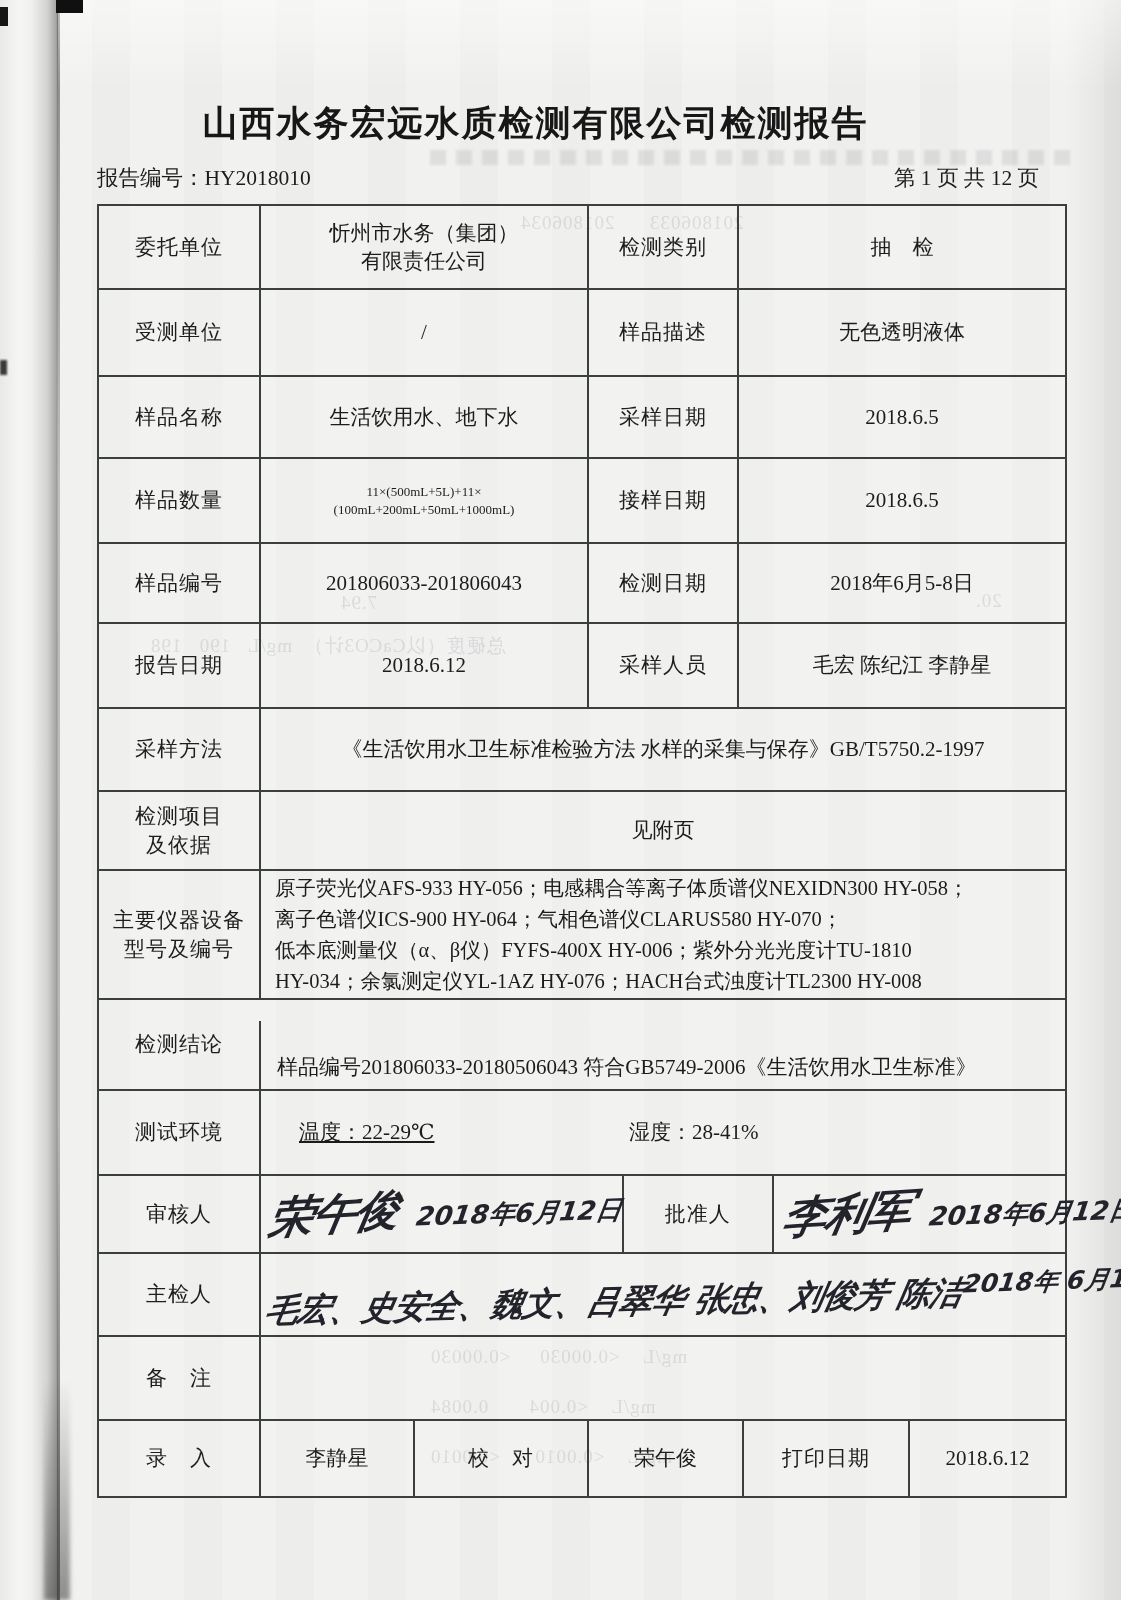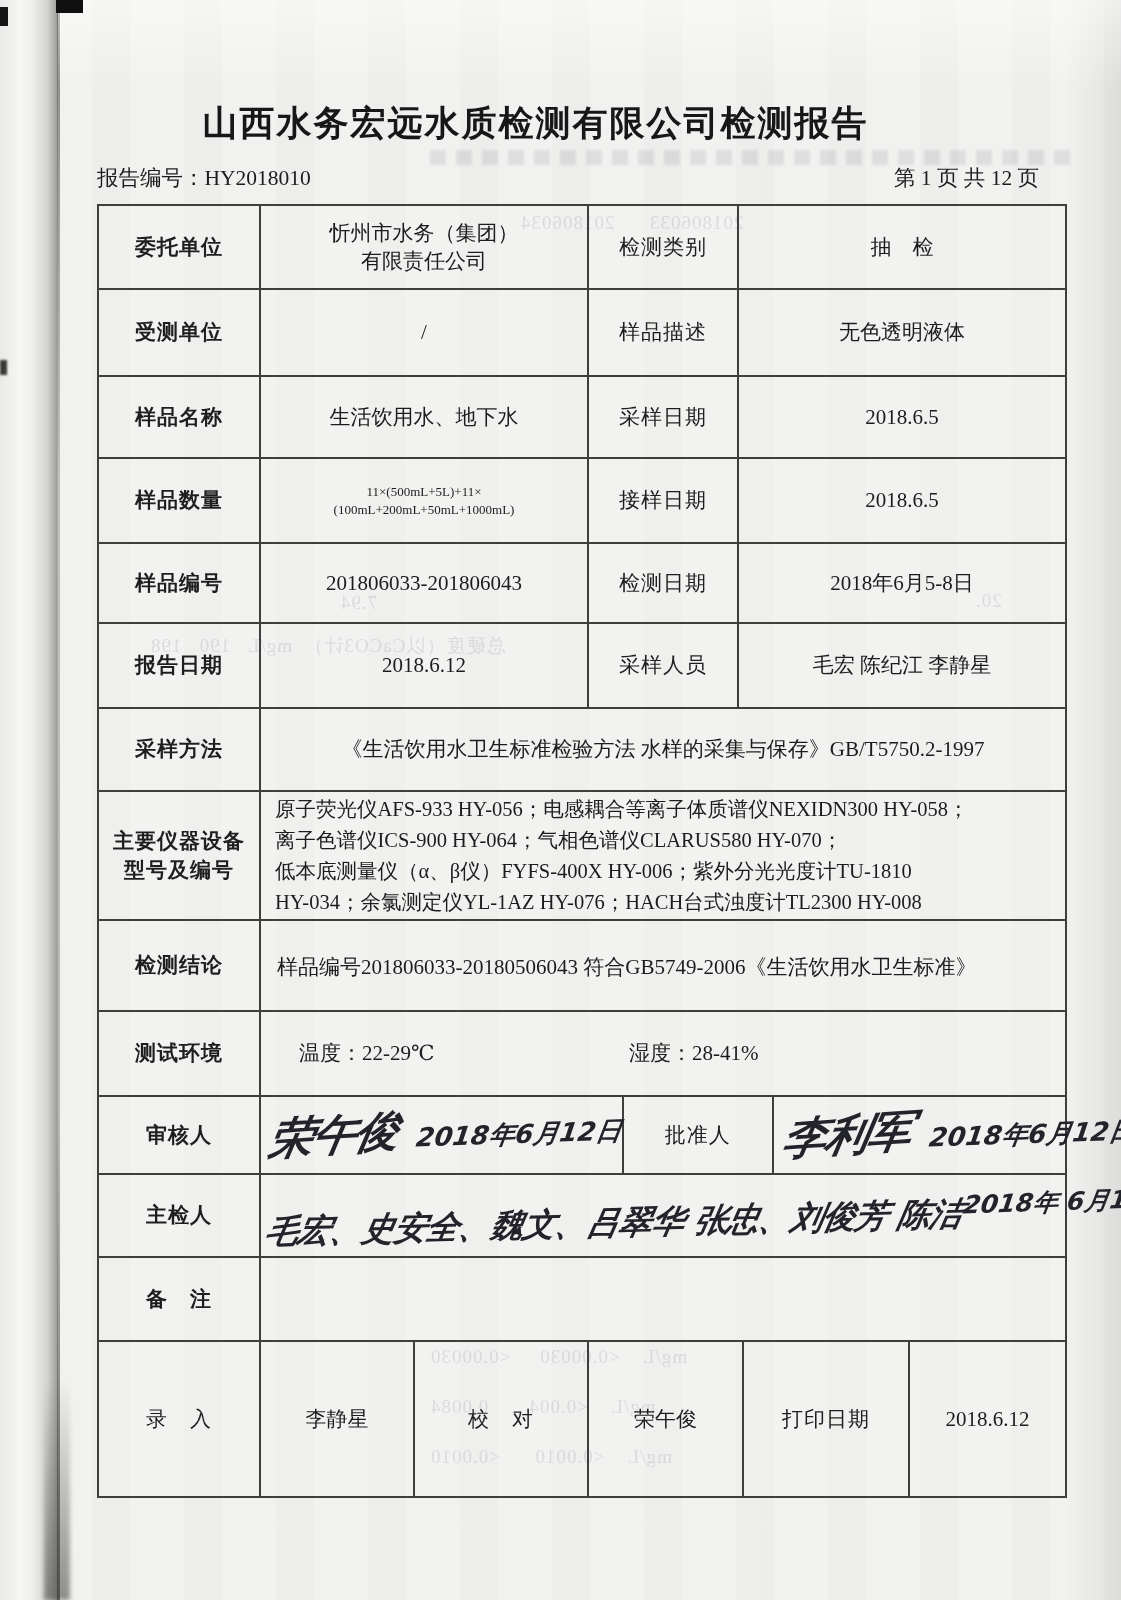--- a/index.html
+++ b/index.html
@@ -39,30 +39,30 @@
   .tbl{position:absolute;left:97px;top:204px;width:970px;height:1294px;
     border:2px solid #3b403d;box-sizing:border-box;display:flex;flex-direction:column;
     background:rgba(255,255,255,0.12);}
   .row{display:flex;border-top:2px solid #3b403d;box-sizing:border-box;flex:0 0 auto;}
   .row:first-child{border-top:none;}
   .c{border-left:2px solid #3b403d;box-sizing:border-box;display:flex;
     flex-direction:column;justify-content:center;align-items:center;
     font-size:21px;line-height:1.35;overflow:visible;}
   .c:first-child{border-left:none;}
   .lbl{letter-spacing:1px;color:#1e1e1e;}
-  .w-a{flex:0 0 160px;font-weight:bold;}
+  .w-a{flex:0 0 160px;}
   .w-b{flex:0 0 328px;}
   .w-c{flex:0 0 150px;}
   .w-d{flex:1 1 auto;}
   .span-rest{flex:1 1 auto;}
   .left-align{align-items:flex-start;padding-left:40px;padding-right:14px;}
-  .top-align{justify-content:flex-start;padding-top:32px;}
+  .top-align{justify-content:flex-start;padding-top:32px;margin-top:21px;}
   .inst{font-size:20.5px;line-height:31px;}
   .env-wrap{flex-direction:row;justify-content:flex-start;}
-  .env-temp{display:inline-block;width:330px;}
+  .env-temp{display:inline-block;width:330px;text-decoration:underline;}
   
   .hw{font-family:"DejaVu Sans","Liberation Sans",sans-serif;font-style:italic;
     color:#23232b;font-weight:600;white-space:nowrap;}
   .sig-cell{flex-direction:row;justify-content:flex-start;gap:14px;padding-left:10px;}
   .hw-name{font-size:44px;transform:skewX(-14deg) rotate(-4deg);letter-spacing:-2px;}
   .hw-date{font-size:26px;transform:skewX(-10deg) rotate(-2deg);margin-left:6px;}
   .hw-long{font-size:33px;transform:skewX(-12deg) rotate(-1.5deg) translateY(8px);letter-spacing:-1px;}
   .hw-long-date{font-size:25px;transform:skewX(-10deg) rotate(-2deg) translateY(-14px);}
   .insp-cell{flex-direction:row;justify-content:flex-start;padding-left:8px;overflow:visible;}
 </style>
@@ -142,20 +142,27 @@
     <div class="c w-b">2018.6.12</div>
     <div class="c w-c lbl">采样人员</div>
     <div class="c w-d">毛宏 陈纪江 李静星</div>
   </div>
 
   <div class="row" style="height:83px;">
     <div class="c w-a lbl">采样方法</div>
     <div class="c span-rest">《生活饮用水卫生标准检验方法 水样的采集与保存》GB/T5750.2-1997</div>
   </div>
 
+  <div class="row" style="height:79px;">
+    <div class="c w-a lbl">
+      <div>检测项目</div>
+      <div>及依据</div>
+    </div>
+    <div class="c span-rest">见附页</div>
+  </div>
 
   <div class="row" style="height:129px;">
     <div class="c w-a lbl">
       <div>主要仪器设备</div>
       <div>型号及编号</div>
     </div>
     <div class="c span-rest left-align inst" style="align-items:flex-start;padding-left:14px;">
       <div>原子荧光仪AFS-933  HY-056；电感耦合等离子体质谱仪NEXIDN300  HY-058；</div>
       <div>离子色谱仪ICS-900  HY-064；气相色谱仪CLARUS580  HY-070；</div>
       <div>低本底测量仪（α、β仪）FYFS-400X  HY-006；紫外分光光度计TU-1810</div>

